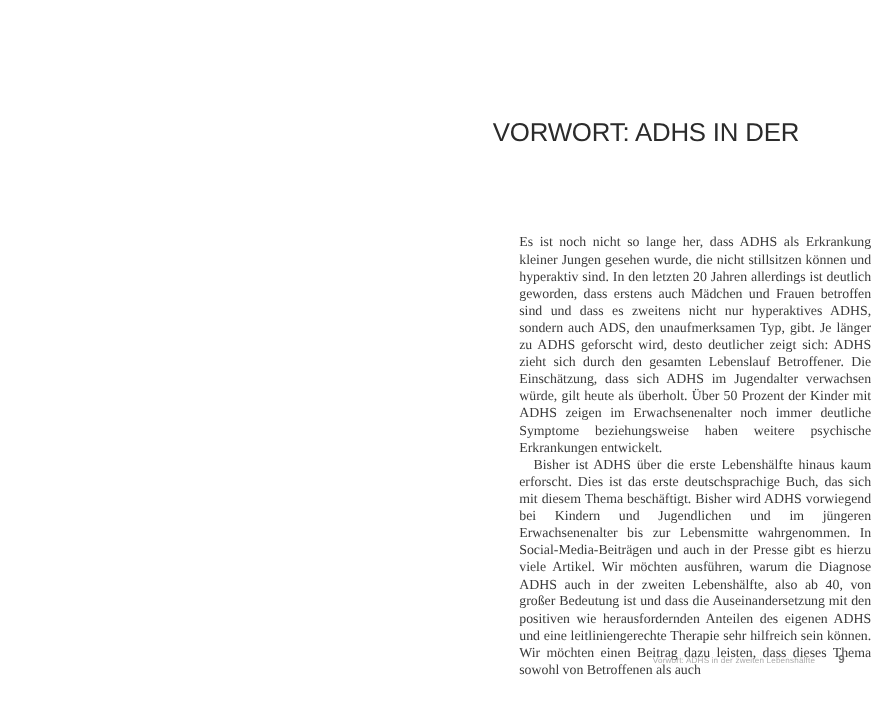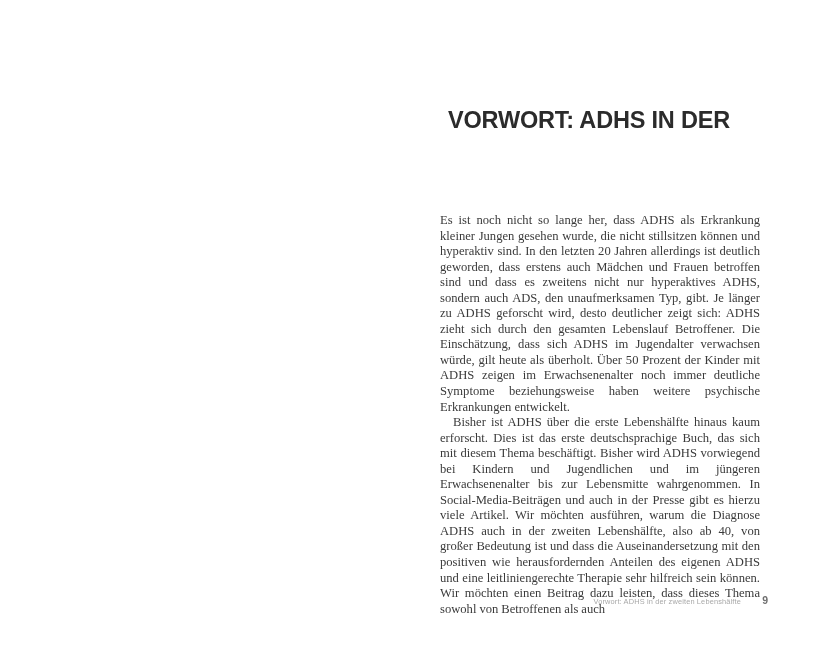--- a/index.html
+++ b/index.html
@@ -24,35 +24,35 @@
     box-sizing: border-box;
   }
 
   .chapter-title {
     position: absolute;
     left: 448px;
     top: 106px;
     width: 330px;
     margin: 0;
     font-family: "Liberation Sans", "DejaVu Sans", sans-serif;
-    font-weight: bold;
+    font-weight: normal;
     font-size: 23.5px;
     line-height: 29px;
     letter-spacing: -0.2px;
     color: #2b2b2b;
     text-transform: uppercase;
   }
   .chapter-title .tline {
     display: block;
     white-space: nowrap;
   }
 
   .body-copy {
     position: absolute;
-    left: 440px;
+    left: 472px;
     top: 213px;
     width: 320px;
     margin: 0;
     color: #3a3a3a;
   }
 
   .body-copy p {
     margin: 0;
     font-size: 12.6px;
     line-height: 15.55px;

